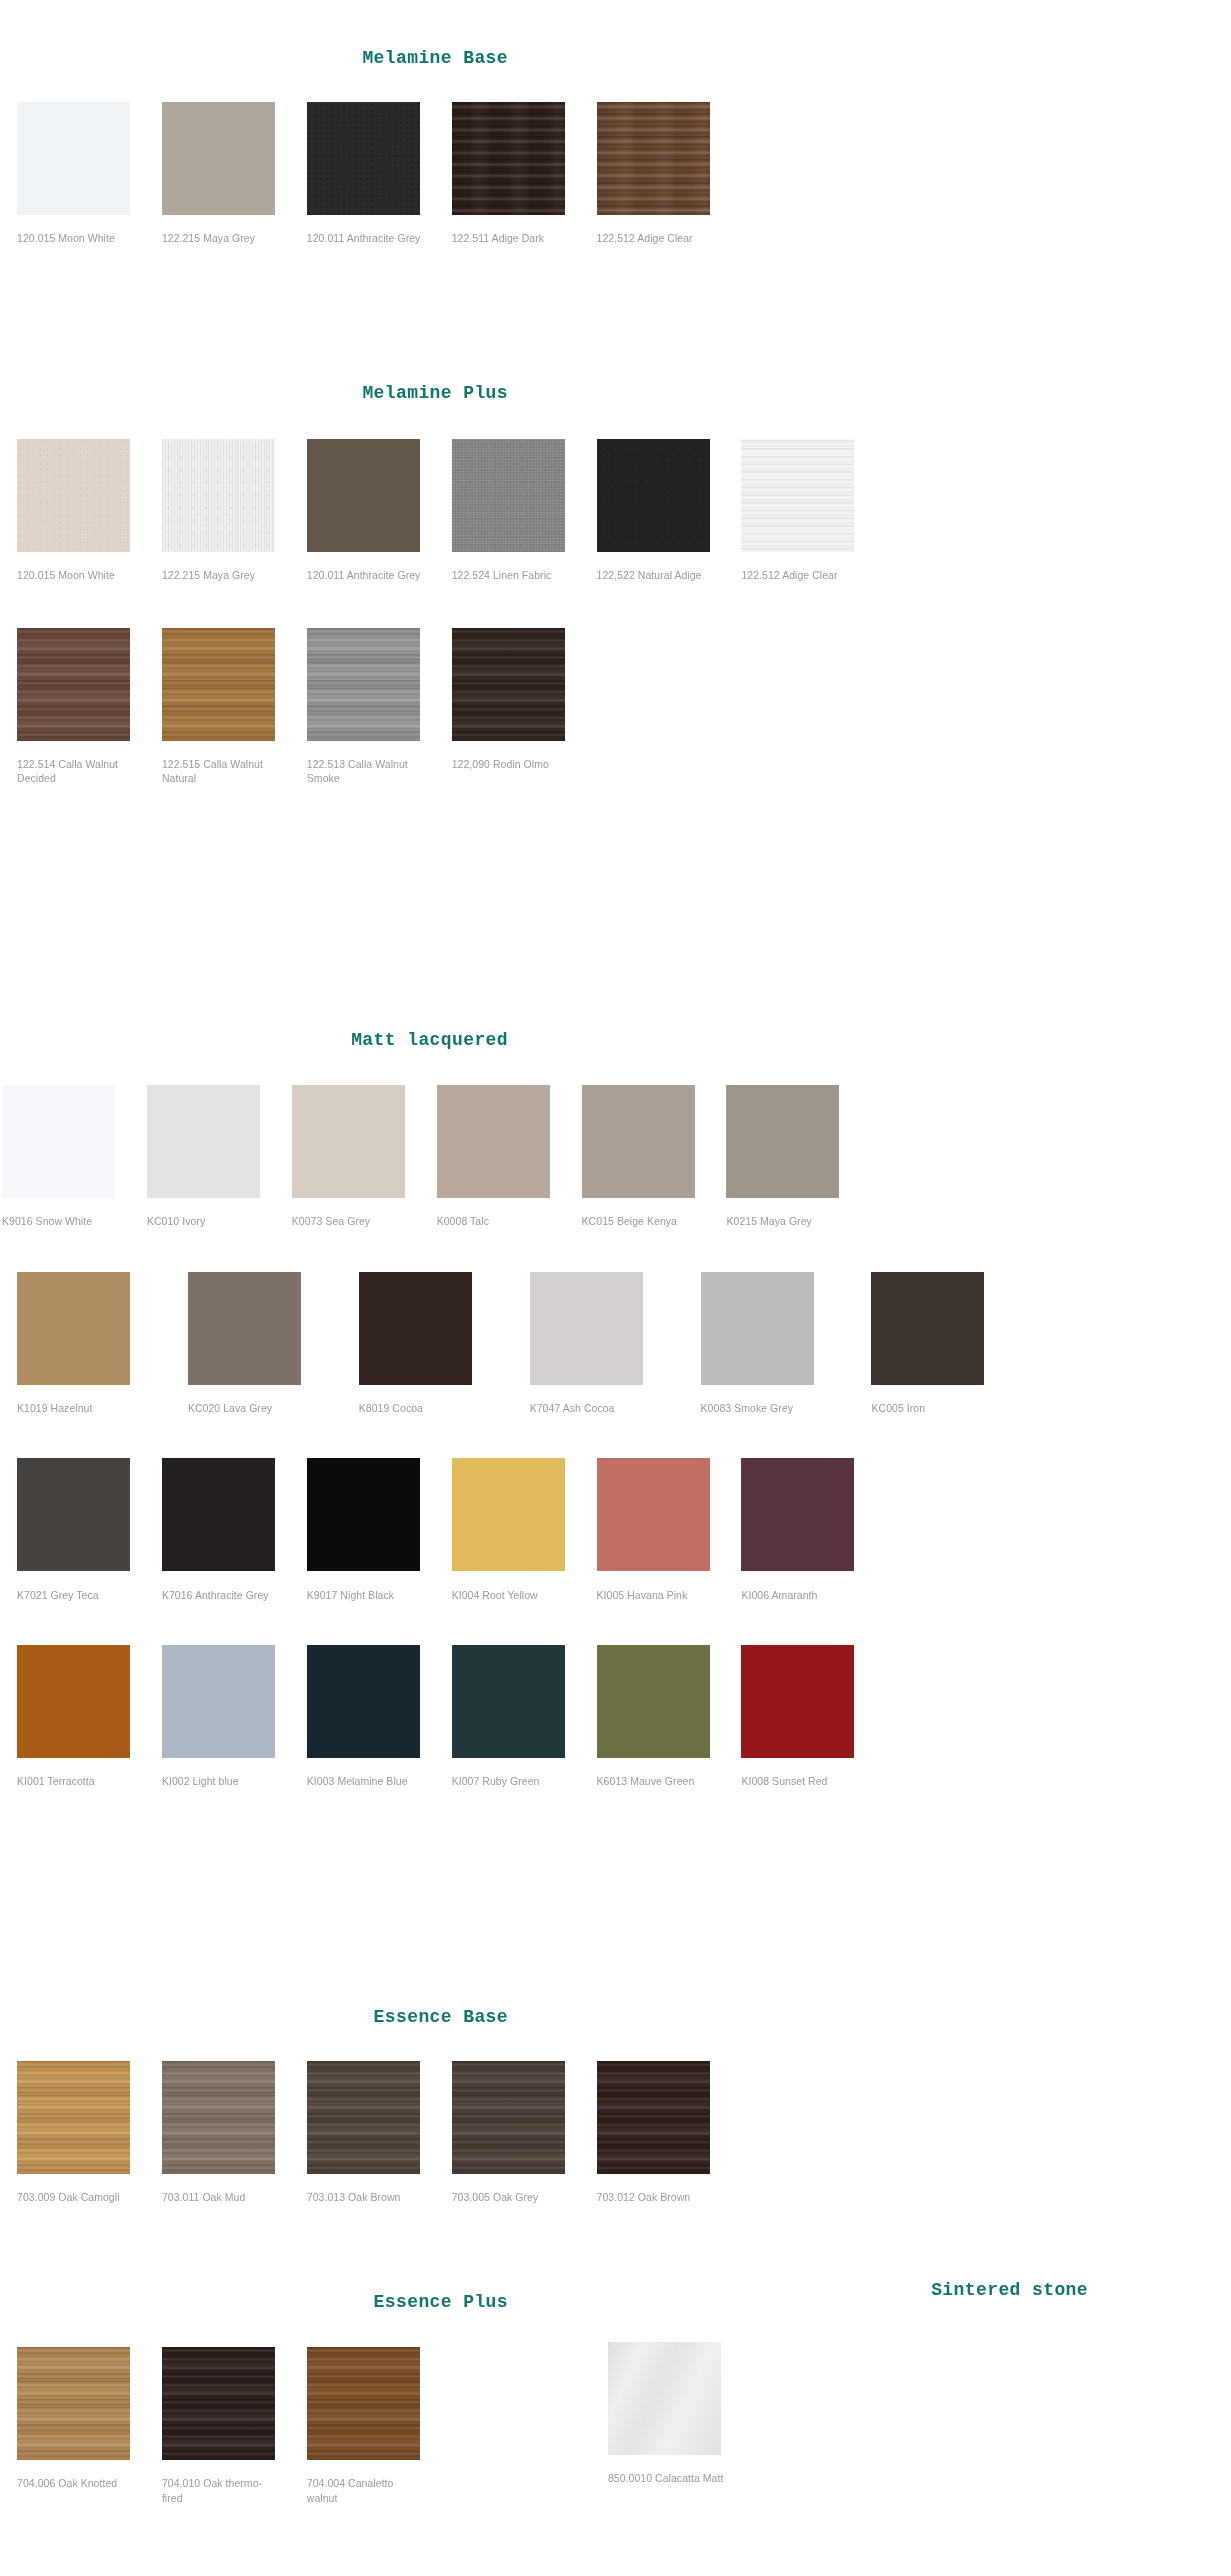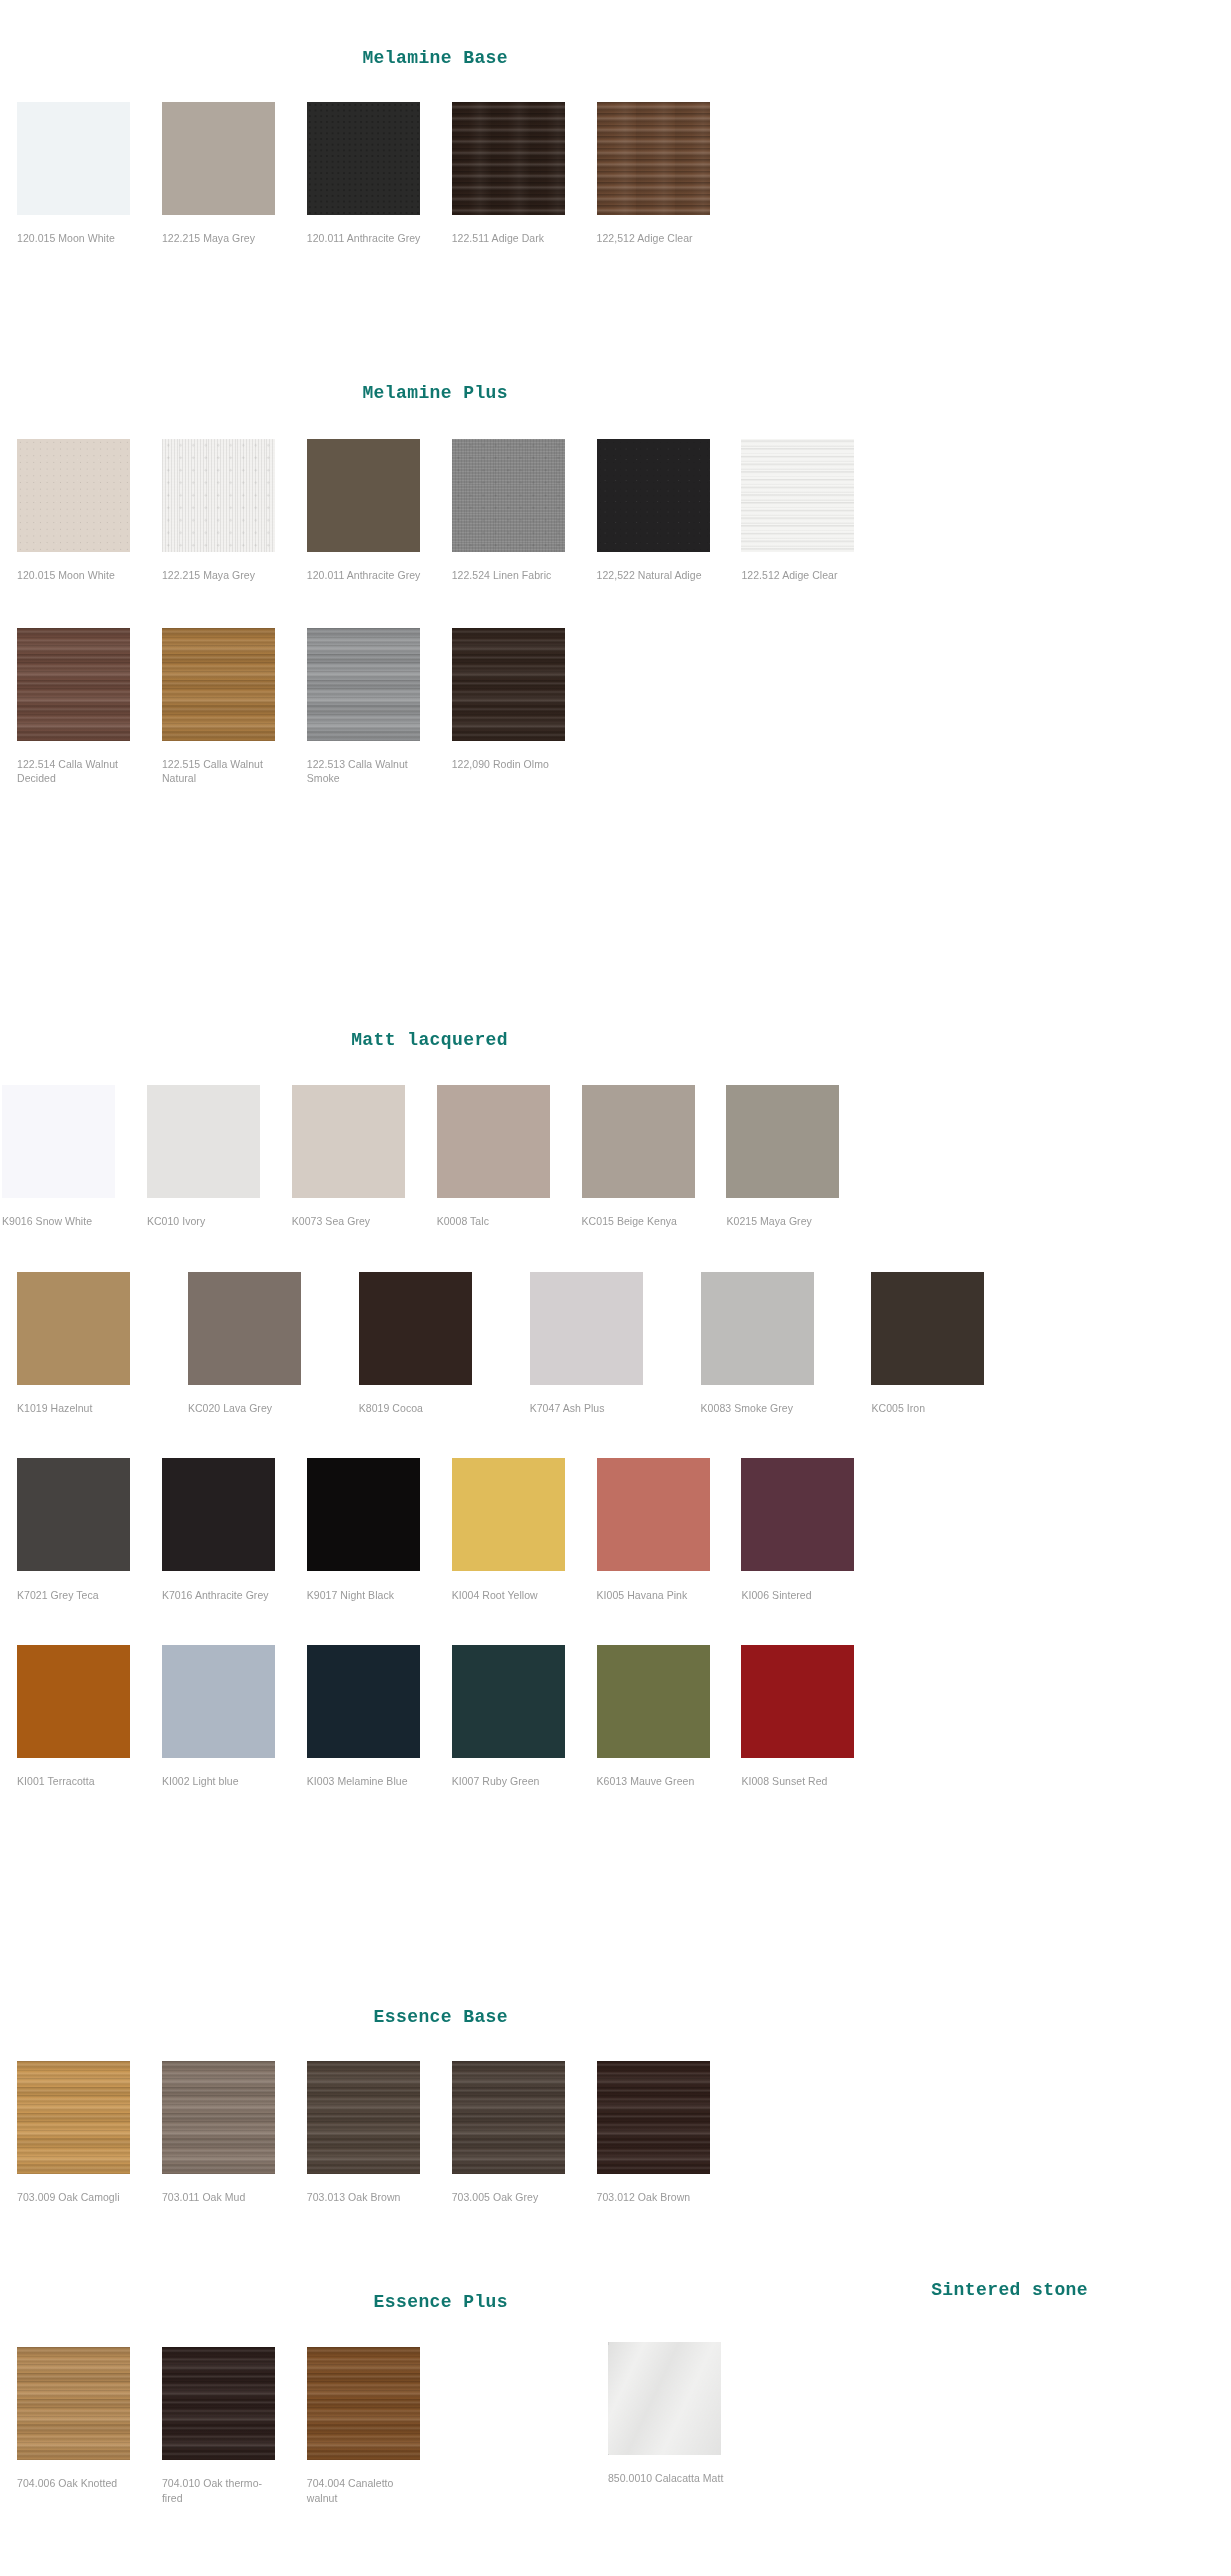--- a/index.html
+++ b/index.html
@@ -262,21 +262,21 @@
       <div class="swatch">
         <div class="swatch-tile" style="background-color:#7c7068"></div>
         <div class="swatch-label">KC020 Lava Grey</div>
       </div>
       <div class="swatch">
         <div class="swatch-tile" style="background-color:#32241f"></div>
         <div class="swatch-label">K8019 Cocoa</div>
       </div>
       <div class="swatch">
         <div class="swatch-tile" style="background-color:#d3cfd0"></div>
-        <div class="swatch-label">K7047 Ash Plus</div>
+        <div class="swatch-label">K7047 Ash Cocoa</div>
       </div>
       <div class="swatch">
         <div class="swatch-tile" style="background-color:#bdbcba"></div>
         <div class="swatch-label">K0083 Smoke Grey</div>
       </div>
       <div class="swatch">
         <div class="swatch-tile" style="background-color:#3c332c"></div>
         <div class="swatch-label">KC005 Iron</div>
       </div>
     </div>
@@ -297,21 +297,21 @@
       <div class="swatch">
         <div class="swatch-tile" style="background-color:#e0bc5a"></div>
         <div class="swatch-label">KI004 Root Yellow</div>
       </div>
       <div class="swatch">
         <div class="swatch-tile" style="background-color:#c06f62"></div>
         <div class="swatch-label">KI005 Havana Pink</div>
       </div>
       <div class="swatch">
         <div class="swatch-tile" style="background-color:#5a3340"></div>
-        <div class="swatch-label">KI006 Sintered</div>
+        <div class="swatch-label">KI006 Amaranth</div>
       </div>
     </div>
 
     <div class="swatch-grid" style="margin-top:43px;margin-left:17px;">
       <div class="swatch">
         <div class="swatch-tile" style="background-color:#a85b14"></div>
         <div class="swatch-label">KI001 Terracotta</div>
       </div>
       <div class="swatch">
         <div class="swatch-tile" style="background-color:#adb7c4"></div>

